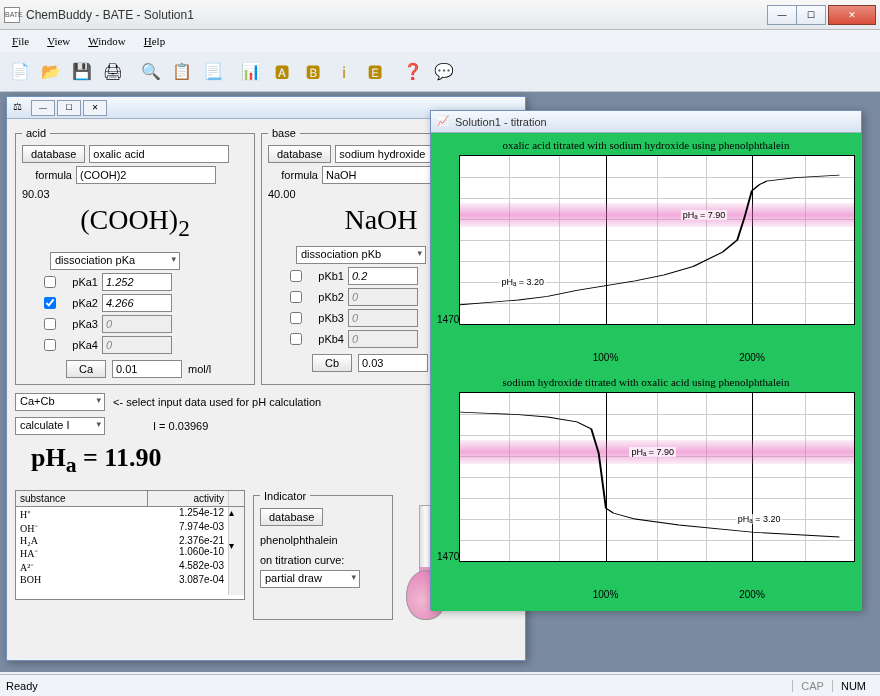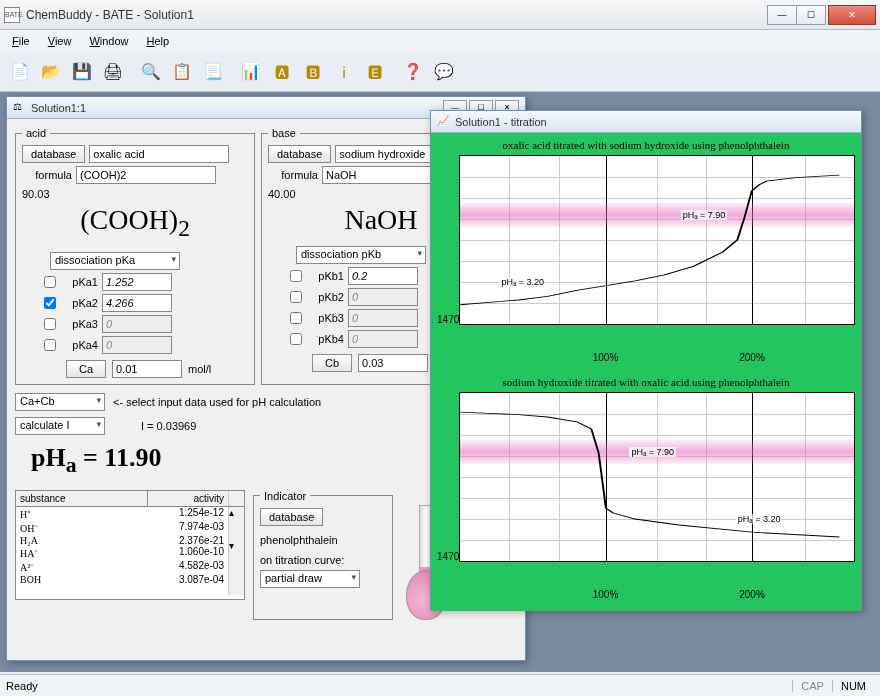--- a/index.html
+++ b/index.html
@@ -7,21 +7,21 @@
   
   .title-bar { height: 30px; background: linear-gradient(to bottom, #f8f8f8, #e4e8ec); display: flex; align-items: center; padding: 0 4px; border-bottom: 1px solid #bbb; }
   .title-bar .app-icon { width: 16px; height: 16px; background: #fff; border: 1px solid #888; margin-right: 6px; font-size: 7px; text-align: center; line-height: 14px; color: #555; }
   .title-bar .title { flex: 1; color: #333; font-size: 12px; }
   .title-bar .win-controls { display: flex; gap: 0; }
   .win-btn { width: 30px; height: 20px; background: linear-gradient(to bottom, #fafbfe, #e5ebf4); border: 1px solid #8a9db5; display: flex; align-items: center; justify-content: center; font-size: 9px; cursor: pointer; }
   .win-btn.close { width: 48px; background: linear-gradient(to bottom, #e78b7c, #d94e3a); color: #fff; border-color: #8b3a2e; margin-left: 2px; }
   .win-btn.max { margin-left: -1px; }
   
   .menu-bar { height: 22px; display: flex; align-items: center; padding: 0 4px; background: #f0f4f8; gap: 2px; }
-  .menu-item { padding: 2px 8px; cursor: pointer; }
+  .menu-item { padding: 2px 8px; cursor: pointer; font-family: Liberation Serif, serif; }
   .menu-item:first-letter { text-decoration: underline; }
   
   .toolbar { height: 40px; display: flex; align-items: center; padding: 2px 6px; background: #e9eef4; gap: 3px; border-bottom: 1px solid #c0c8d0; }
   .tool-btn { width: 28px; height: 28px; display: flex; align-items: center; justify-content: center; cursor: pointer; border-radius: 3px; font-size: 16px; }
   .tool-sep { width: 4px; }
   
   .main-area { position: relative; height: 580px; background: #7a8aa0; padding: 4px; }
   
   .child-window { position: absolute; background: #f0f0f0; border: 1px solid #7090c0; box-shadow: 2px 2px 8px rgba(0,0,0,0.3); }
   .child-title { height: 22px; background: linear-gradient(to bottom, #f5f9ff, #d8e4f2); display: flex; align-items: center; padding: 0 6px; border-bottom: 1px solid #a0b0c8; }
@@ -146,21 +146,20 @@
   <div class="tool-sep"></div>
   <div class="tool-btn">❓</div>
   <div class="tool-btn">💬</div>
 </div>
 
 <div class="main-area">
 
   <div class="child-window solution-window">
     <div class="child-title">
       <span class="ct-icon">⚖</span>
-      <span class="ct-text">Solution1:1</span>
       <div class="child-controls">
         <div class="child-ctrl">—</div>
         <div class="child-ctrl">☐</div>
         <div class="child-ctrl">✕</div>
       </div>
     </div>
     <div class="solution-body">
       <div class="top-panels">
 
         <fieldset class="acid-panel">
@@ -252,21 +251,21 @@
           </div>
         </fieldset>
       </div>
 
       <div class="mid-selectors">
         <div class="mid-select-block">
           <div style="display:flex;align-items:center;gap:8px">
             <div class="dropdown" style="width:90px">Ca+Cb</div>
             <span>&lt;- select input data used for pH calculation</span>
           </div>
-          <div style="display:flex;align-items:center;gap:36px">
+          <div style="display:flex;align-items:center;gap:48px">
             <div class="dropdown" style="width:90px">calculate I</div>
             <span>I = 0.03969</span>
           </div>
         </div>
       </div>
 
       <div class="ph-display"><span>pH</span><sub>a</sub><span> = 11.90</span></div>
 
       <div class="bottom-row">
         <div class="activity-table">

